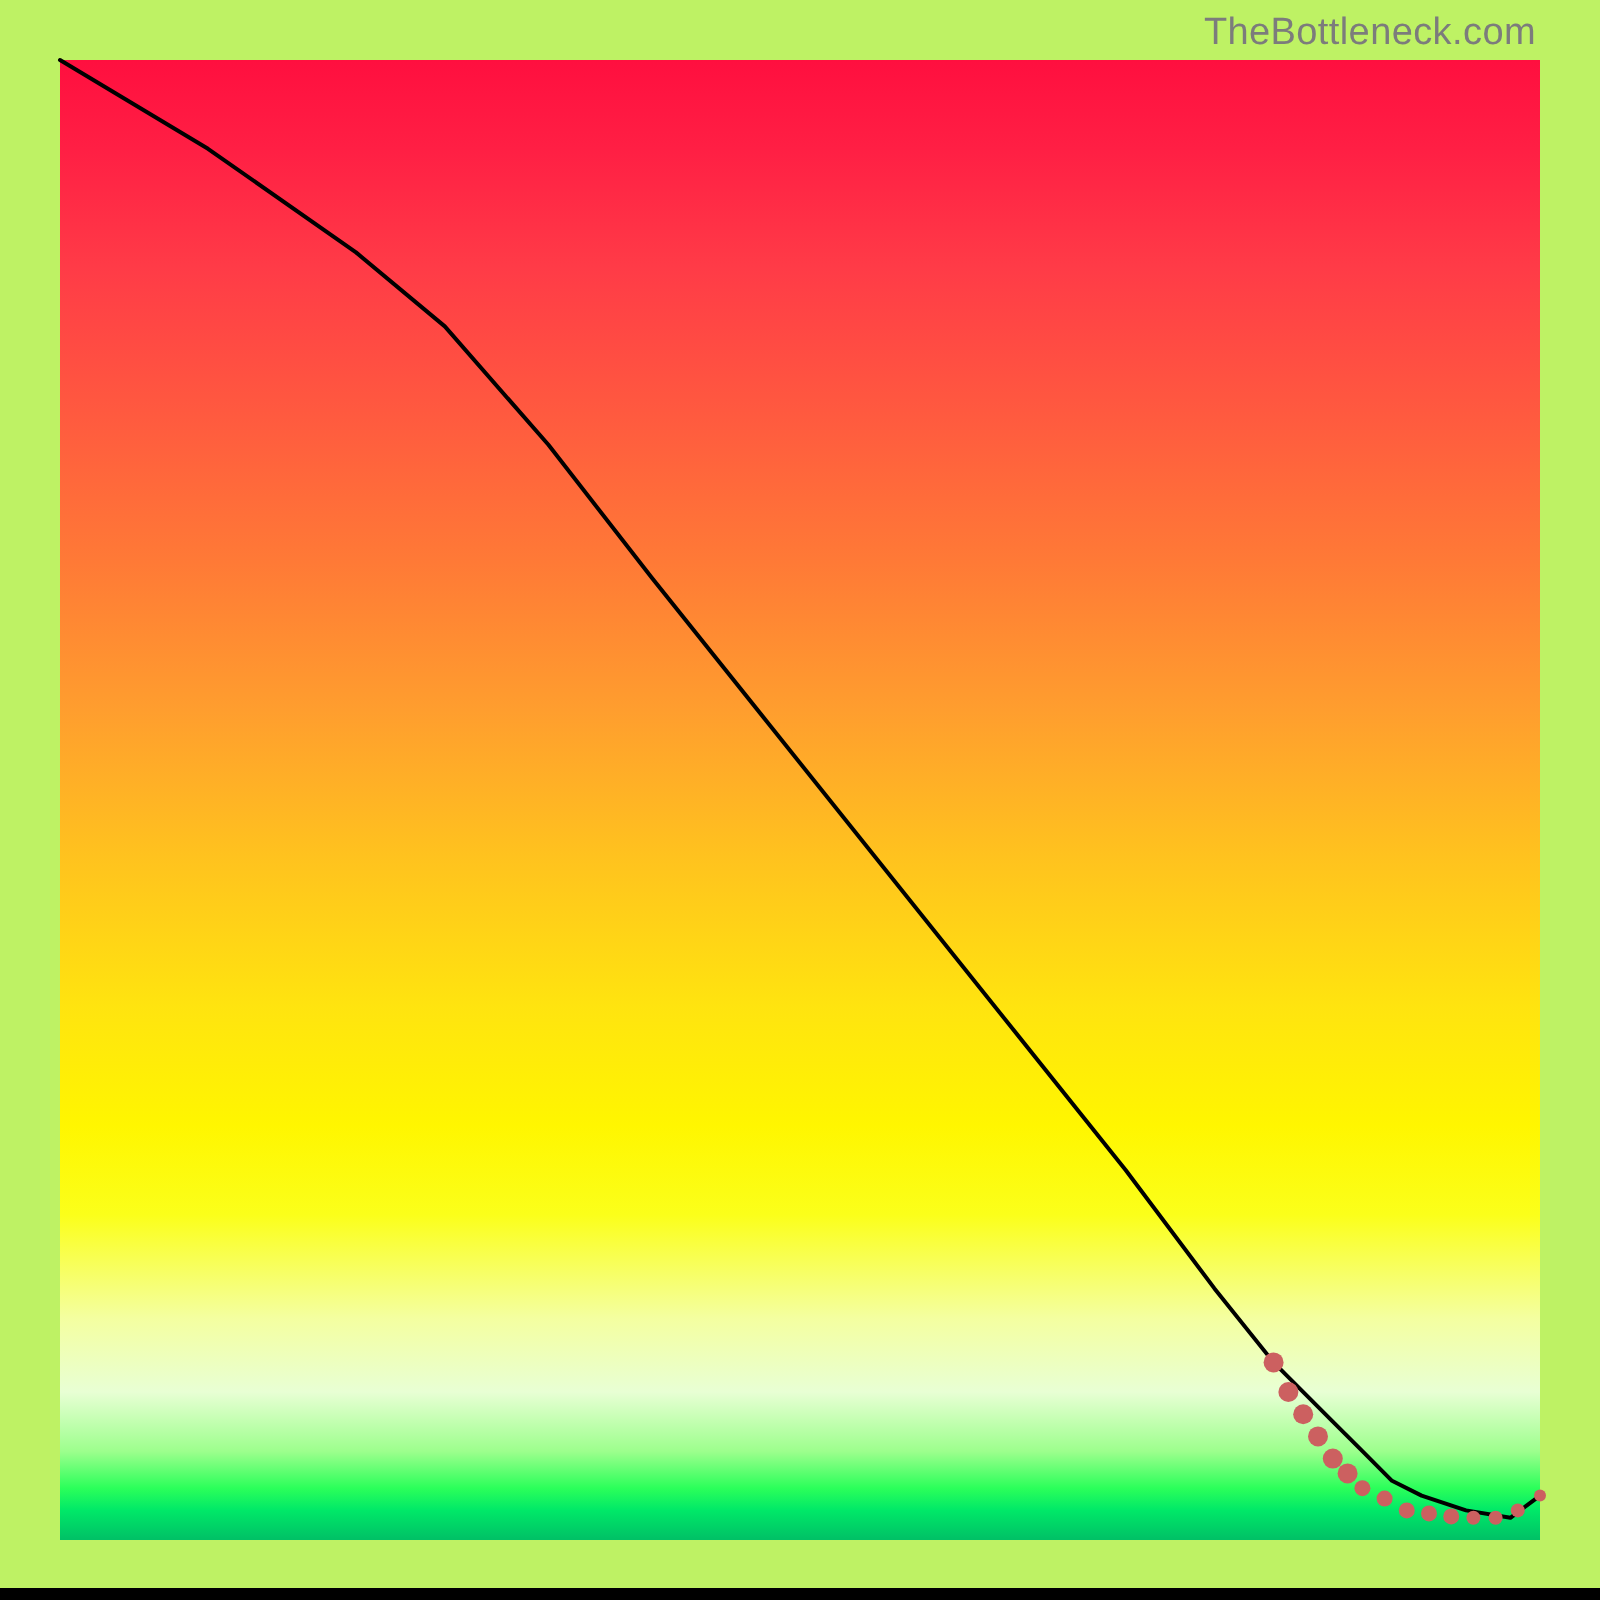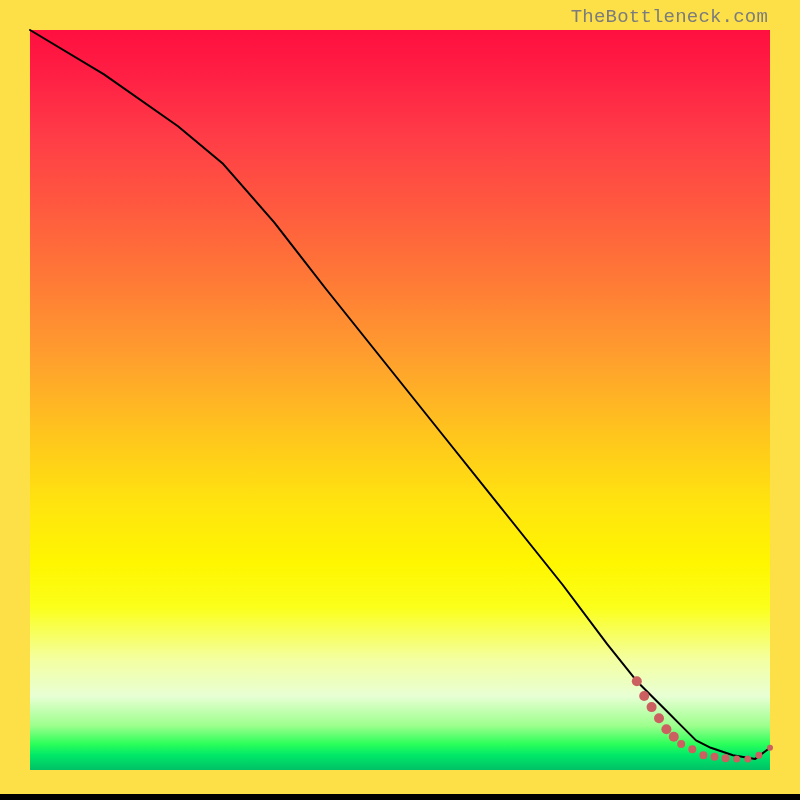--- a/index.html
+++ b/index.html
@@ -8,22 +8,21 @@
     width: 800px;
     height: 800px;
     background: #000;
     overflow: hidden;
     font-family: Arial, Helvetica, sans-serif;
   }
   .frame {
     position: relative;
     width: 800px;
     height: 794px;
-    background: #fde047;
-    font-family: Liberation Mono, monospace;
+    background: #bef264;
   }
   .plot {
     position: absolute;
     left: 30px;
     top: 30px;
     width: 740px;
     height: 740px;
     
     background: linear-gradient(
       to bottom,

